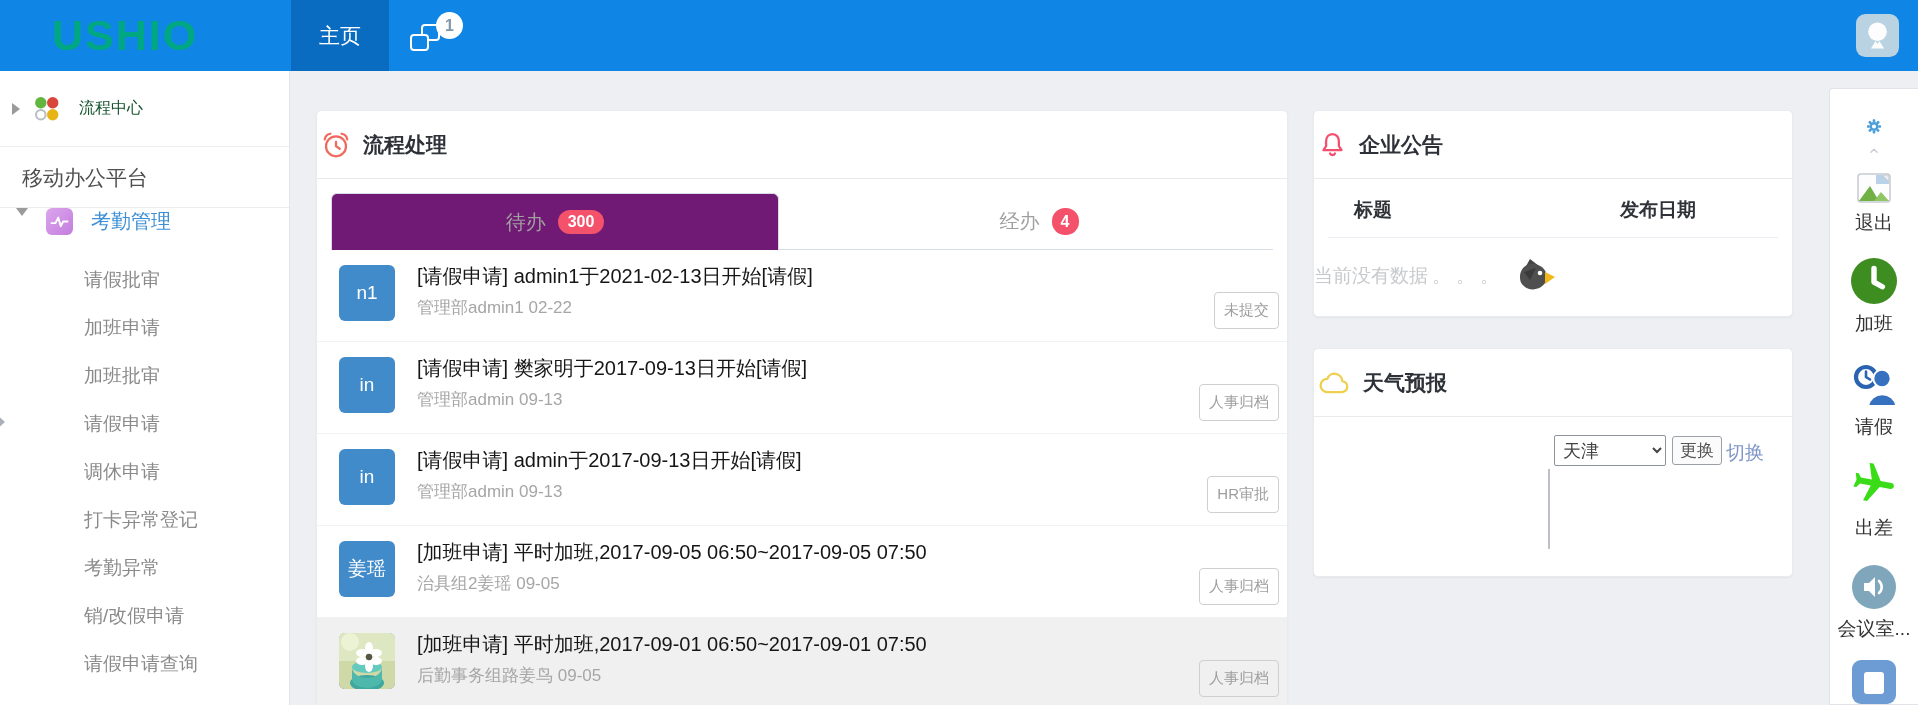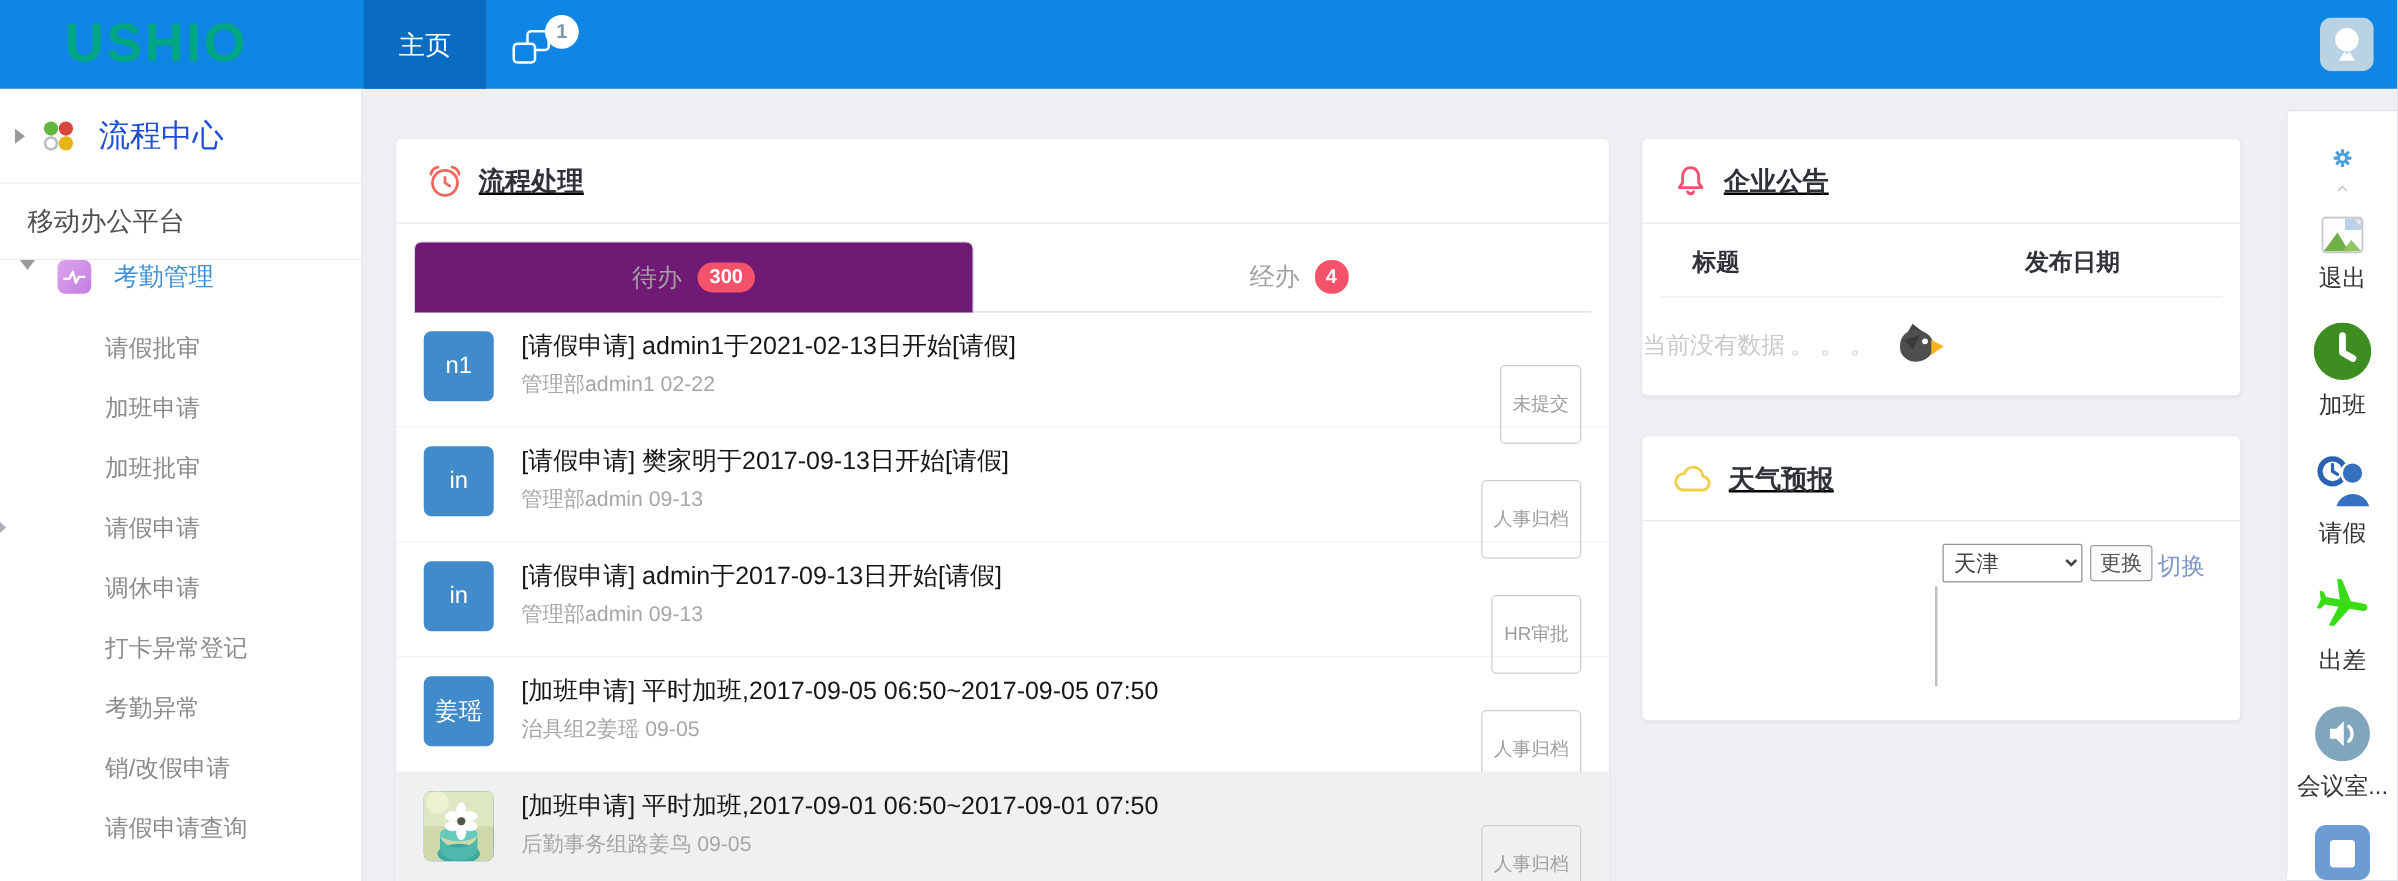--- a/index.html
+++ b/index.html
@@ -19,53 +19,53 @@
   .notif-icon .front { position:absolute; left:0; bottom:0; width:19px; height:17px; border:2.5px solid #fff; border-radius:4px; background:#0f86e6; }
   .notif-badge { position:absolute; left:26px; top:12px; width:27px; height:27px; border-radius:50%;
           background:#fff; color:#7f98ab; font-size:16px; font-weight:bold; display:flex; align-items:center; justify-content:center; }
   .user-avatar { position:absolute; right:19px; top:14px; width:43px; height:43px; cursor:pointer; }
 
   
   .sidebar { position:absolute; left:0; top:71px; width:290px; bottom:0; background:#fff; border-right:1px solid #e2e4e8; z-index:4; }
   .side-row1 { height:76px; display:flex; align-items:center; padding-left:12px; border-bottom:1px solid #ededed; cursor:pointer; }
   .caret-right { width:0; height:0; border-left:8px solid #9a9a9a; border-top:6px solid transparent; border-bottom:6px solid transparent; margin-right:12px; }
   .caret-down { width:0; height:0; border-top:8px solid #9a9a9a; border-left:6px solid transparent; border-right:6px solid transparent; margin-right:10px; }
-  .side-row1 .lbl { font-size:25px; color:#1d4ed8; margin-left:18px; }
+  .side-row1 .lbl { font-size:16px; color:#14532d; margin-left:18px; }
   .side-section { height:61px; line-height:61px; padding-left:22px; font-size:21px; color:#4f4f4f; border-bottom:1px solid #ededed; }
   .side-att { height:48px; display:flex; padding-left:16px; cursor:pointer; }
   .side-att .lbl { font-size:20px; color:#3e8fd5; margin-left:18px; }
   .att-icon { width:27px; height:27px; border-radius:6px; margin-left:8px;
               background:linear-gradient(135deg,#dba5ec,#c47ddf); display:flex; align-items:center; justify-content:center; }
   .side-sub { height:48px; line-height:48px; padding-left:84px; font-size:19px; color:#8a8a8a; cursor:pointer; }
   .collapse-handle { position:absolute; left:-4px; top:414px; width:0; height:0; z-index:6;
               border-left:9px solid #aab0b8; border-top:8px solid transparent; border-bottom:8px solid transparent; cursor:pointer; }
 
   
   .card { position:absolute; background:#fff; border:1px solid #e8ebf0; border-radius:5px; box-shadow:0 1px 2px rgba(0,0,0,.05); }
-  .card-head { display:flex; align-items:center; height:68px; padding-left:24px; border-bottom:1px solid #eaeaea;text-decoration:underline; }
+  .card-head { display:flex; align-items:center; height:68px; padding-left:4px; border-bottom:1px solid #eaeaea; }
   .card-head b { font-size:21px; color:#2e3238; margin-left:12px; }
 
   #process-card { left:316px; top:110px; width:972px; height:645px; }
   .tabs { position:absolute; left:14px; right:14px; top:82px; height:57px; }
   .tabs::after { content:""; position:absolute; left:0; right:0; bottom:0; border-bottom:1px solid #d8dce4; z-index:1; }
   .tab { position:absolute; top:0; height:57px; display:flex; align-items:center; justify-content:center; font-size:20px; color:#a0a0a0; cursor:pointer; }
   .tab.active { left:0; width:448px; background:#701a75; border:1px solid #d8dce4; border-bottom:none; border-radius:6px 6px 0 0; z-index:2; }
   .tab.inactive { left:474px; right:0; z-index:0; }
   .badge { background:#f4516a; color:#fff; font-size:16px; font-weight:bold; border-radius:13px; padding:3px 10px; margin-left:12px; }
   .badge.round { padding:0; width:27px; height:27px; display:flex; align-items:center; justify-content:center; }
 
   .rows { position:absolute; left:0; right:0; top:139px; }
   .row { position:relative; height:92px; border-bottom:1px solid #f1f2f4; cursor:pointer; }
   .row.hl { background:#f0f0f0; border-bottom:none; }
   .avatar { position:absolute; left:22px; top:15px; width:56px; height:56px; border-radius:6px; background:#428bca;
             color:#fff; font-size:19px; display:flex; align-items:center; justify-content:center; overflow:hidden; }
   .row-title { position:absolute; left:100px; top:13px; font-size:20px; color:#161616; }
   .row-meta  { position:absolute; left:100px; top:46px; font-size:17px; color:#a6a6a6; }
-  .row-tag { position:absolute; right:22px; top:42px; font-size:15px; color:#9e9e9e; border:1px solid #cfcfcf;
-             border-radius:4px; padding:21px 9px; background:transparent; }
+  .row-tag { position:absolute; right:8px; top:42px; font-size:15px; color:#9e9e9e; border:1px solid #cfcfcf;
+             border-radius:4px; padding:8px 9px; background:transparent; }
 
   #announce-card { left:1313px; top:110px; width:480px; height:207px; }
   .tcol { position:absolute; font-size:19px; font-weight:bold; color:#2f3338; top:86px; }
   .tcol.c1 { left:40px; } .tcol.c2 { left:306px; }
   .tdivider { position:absolute; left:14px; right:14px; top:126px; border-bottom:1px solid #e9edf2; }
   .empty { position:absolute; left:0; right:0; top:146px; display:flex; align-items:center; color:#c7c9cc; font-size:19px; }
   .empty .dots { letter-spacing:5px; margin-left:4px; }
 
   #weather-card { left:1313px; top:348px; width:480px; height:229px; }
   .city-select { position:absolute; left:240px; top:86px; width:112px; height:31px; font-size:18px; color:#444;

